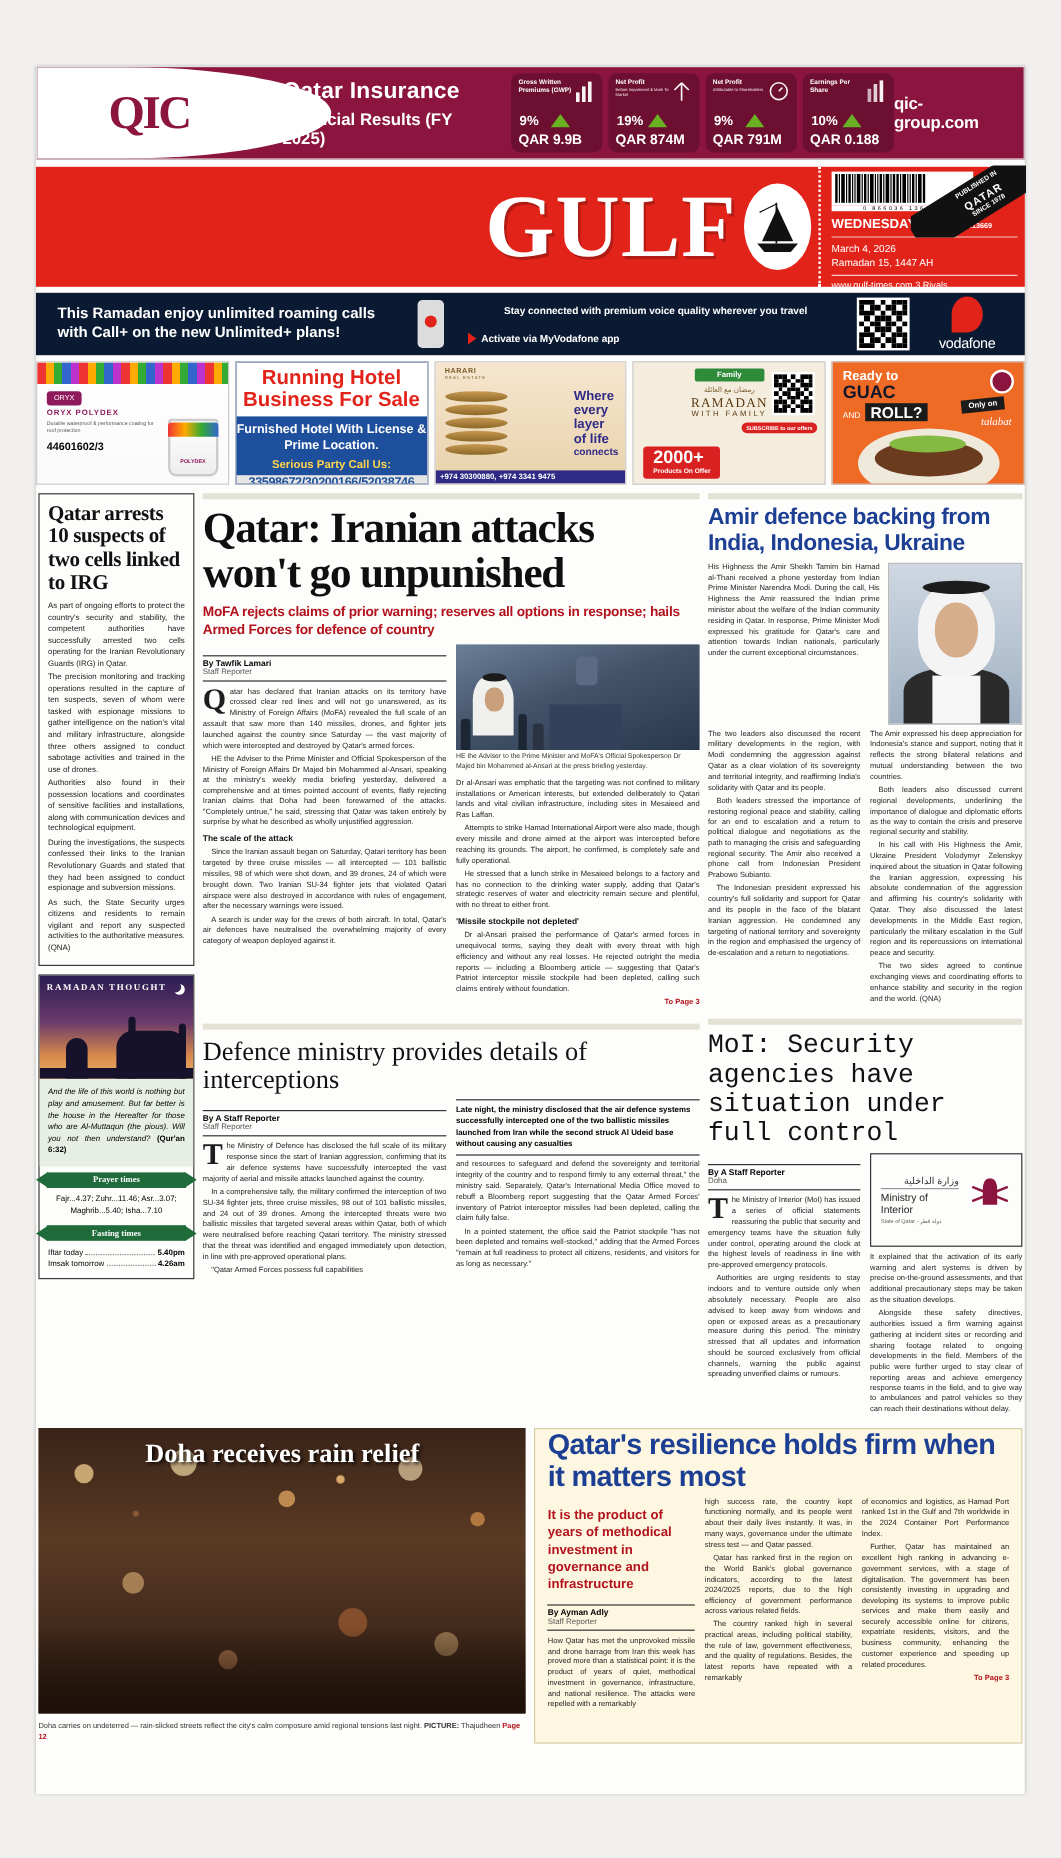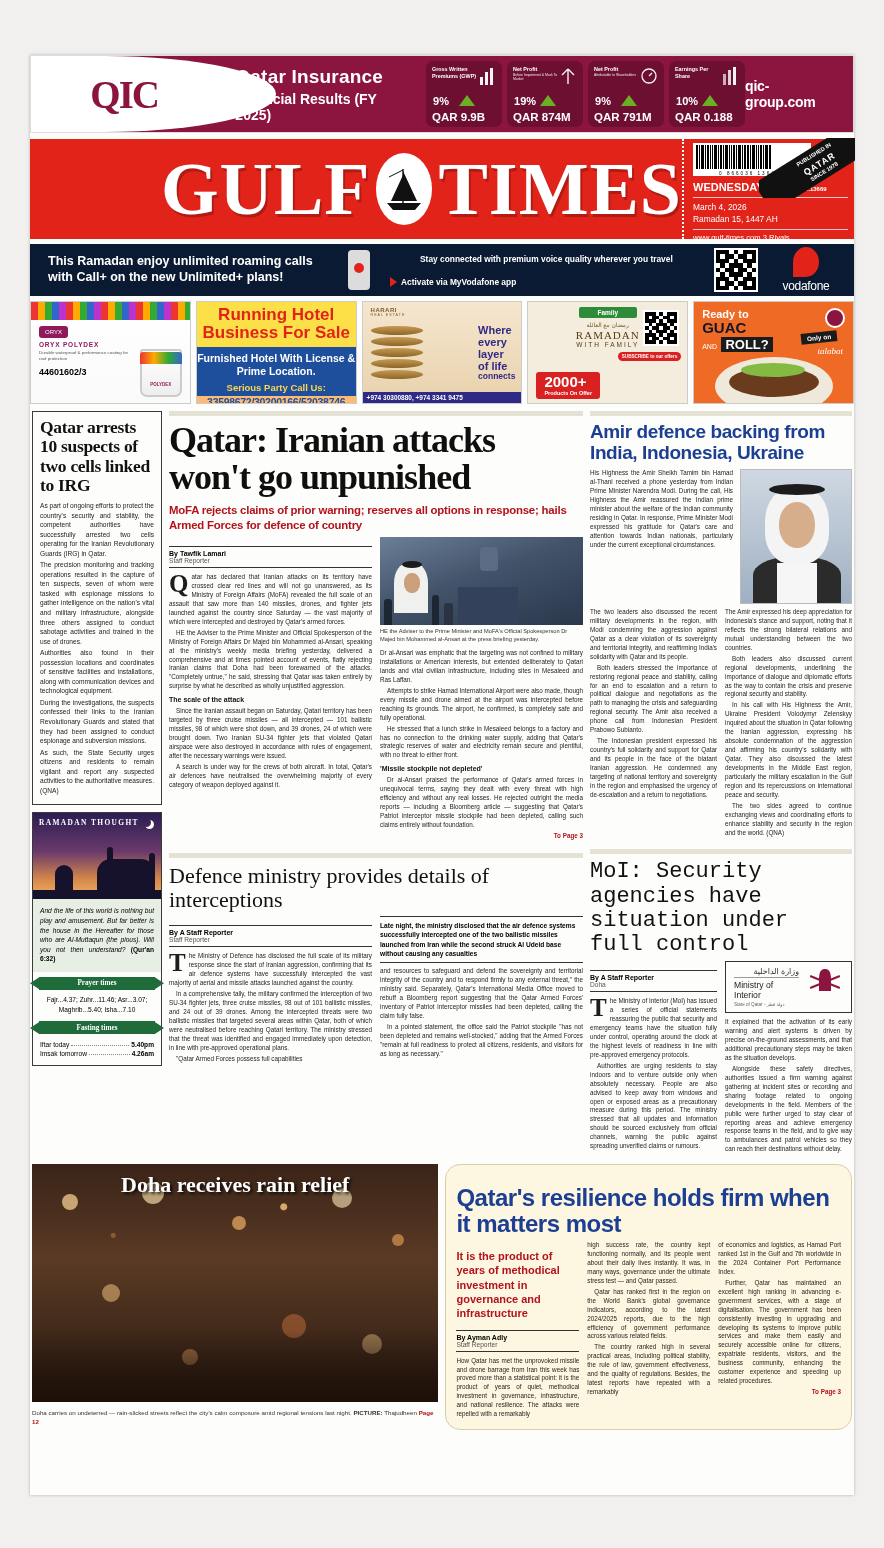--- a/index.html
+++ b/index.html
@@ -143,24 +143,24 @@
   .ad1 .topstrip { height: 18px; background: repeating-linear-gradient(90deg,#e33 0 7px,#fa0 7px 14px,#3a3 14px 21px,#36c 21px 28px,#b3c 28px 35px); }
   .ad1 .logo { margin: 6px 0 0 8px; background:#8e1a5c; color:#fff; font-size:6px; padding:3px 6px; display:inline-block; border-radius:3px;}
   .ad1 .oryx { font-size: 6.5px; color: #8e1a5c; font-weight: bold; margin: 3px 0 0 8px; letter-spacing: .8px;}
   .ad1 .desc { font-size: 4.4px; color: #555; margin: 2px 0 0 8px; width: 90px; line-height:1.3;}
   .ad1 .phone { font-size: 9px; font-weight: bold; margin: 6px 0 0 8px; }
   .ad1 .bucket { position: absolute; right: 8px; bottom: 6px; width: 42px; height: 48px;
                  background: linear-gradient(#fff,#eee); border: 2px solid #ccc; border-radius: 3px 3px 7px 7px;}
   .ad1 .bucket .lbl { position:absolute; bottom:8px; left:0; right:0; text-align:center; font-size:4.5px; color:#8e1a5c; font-weight:bold;}
   .ad1 .bucket .cap { position:absolute; top:-2px; left:-2px; right:-2px; height:12px; background:linear-gradient(90deg,#e33,#fa0,#3a3,#36c); border-radius:3px 3px 0 0;}
   .ad2 { background: #1d4f9c; color: #fff; text-align: center; }
-  .ad2 .hl { background: #fde047; color: #e2231a; font-size: 17px; font-weight: bold; line-height: 1.05; padding: 4px 2px 5px; }
+  .ad2 .hl { background: #ffffff; color: #e2231a; font-size: 17px; font-weight: bold; line-height: 1.05; padding: 4px 2px 5px; }
   .ad2 .l1 { font-size: 10.5px; font-weight: bold; margin-top: 5px; line-height:1.3; }
   .ad2 .l2 { font-size: 9.5px; font-weight: bold; color: #ffd34d; margin-top: 3px; }
-  .ad2 .l3 { font-size: 10.5px; font-weight: bold; background:#fdba74; color:#1d4f9c; margin-top: 3px; letter-spacing:-.3px;}
+  .ad2 .l3 { font-size: 10.5px; font-weight: bold; background:#e5e5e5; color:#1d4f9c; margin-top: 3px; letter-spacing:-.3px;}
   .ad3 { background: linear-gradient(180deg,#f6e6cf,#e8d2ac); }
   .ad3 .brand { font-size: 6px; font-weight: bold; color: #7a5c2a; padding: 5px 0 0 8px; letter-spacing: .5px;}
   .ad3 .brand .sub { font-size: 3.6px; font-weight: normal; letter-spacing: 1px;}
   .ad3 .txt { position: absolute; right: 6px; top: 22px; color: #2f2a86; font-size: 11px; font-weight: bold; line-height: 1.1; text-align: left;}
   .ad3 .conn { color:#2f2a86; font-size: 8.5px; }
   .ad3 .coins { position:absolute; left:8px; top:24px; width:52px; height:58px;}
   .ad3 .coins i { position:absolute; left:0; width:52px; height:9px; border-radius:50%; background:linear-gradient(#c79a52,#8c6727); }
   .ad3 .ph { position:absolute; left:0; right:0; bottom:0; background:#2f2a86; color:#fff; font-size:6.5px; font-weight:bold; padding:2px 4px;}
   .ad4 { background: #f4ecdd; }
   .ad4 .fam { margin:5px auto 0; background:#2e8b3a; color:#fff; font-size:6.5px; font-weight:bold; width:58px; text-align:center; padding:2px 0; border-radius:2px;}
@@ -240,21 +240,21 @@
 
   
   .amir-photo { width: 112px; height: 135px; background: linear-gradient(#cfd8e2,#9fb0c2); position: relative; border:1px solid #bbb;}
   .amir-photo .ghutra { position:absolute; left:24px; top:16px; width:64px; height:78px; background:#f4f4f4; border-radius:45% 45% 40% 40%;}
   .amir-photo .agal { position:absolute; left:28px; top:14px; width:56px; height:11px; background:#1c1c1c; border-radius:50%;}
   .amir-photo .face { position:absolute; left:38px; top:32px; width:36px; height:46px; background:#d6ae8c; border-radius:48%;}
   .amir-photo .bisht { position:absolute; left:12px; bottom:0; width:88px; height:46px; background:#2b2b2b; border-radius:40% 40% 0 0;}
   .amir-photo .thobe { position:absolute; left:36px; bottom:0; width:40px; height:40px; background:#f6f6f6;}
 
   
-  .moi { border: 1px solid #333; padding: 5px 8px; display: flex; align-items: center; gap: 8px; }
+  .moi { border: 1px solid #333; padding: 18px 8px; display: flex; align-items: center; gap: 8px; }
   .moi-txt { flex: 1; }
   .moi-ar { font-size: 8px; color: #333; text-align: right; border-bottom:1px solid #999; padding-bottom:1px;}
   .moi-en { font-size: 8.6px; color: #222; margin-top: 2px; }
   .moi-sub { font-size: 4.6px; color: #666; margin-top: 2px; }
   .moi-emblem { width: 36px; height: 40px; position: relative; }
   .moi-emblem .sw1, .moi-emblem .sw2 { position:absolute; top:14px; left:2px; width:32px; height:2px; background:#8c1540;}
   .moi-emblem .sw1 { transform: rotate(22deg); } .moi-emblem .sw2 { transform: rotate(-22deg); }
   .moi-emblem .palm { position:absolute; left:12px; top:2px; width:12px; height:22px; background:#8c1540; border-radius:40% 40% 0 0;}
 
   
@@ -277,21 +277,21 @@
     content:""; position:absolute; top:0; bottom:0; width:10px; background:#1f6b3a;
   }
   .ribbon::before { left:-9px; clip-path: polygon(100% 0,100% 100%,0 50%); }
   .ribbon::after  { right:-9px; clip-path: polygon(0 0,0 100%,100% 50%); }
   .times { font-size: 6.6px; text-align: center; line-height: 1.5; padding: 4px 5px 6px; }
   .times-row { font-size: 6.6px; display:flex; justify-content:space-between; padding: 1px 7px; }
 
   
   .bottom { display: flex; gap: 7px; margin-top: 8px; padding: 0 2px; }
   .bl { width: 408px; }
-  .br { width: 408px; background: #fdf6e0; border: 1px solid #d8cfa8; border-radius: 15px; padding: 20px 10px 8px; }
+  .br { width: 408px; background: #fdf6e0; border: 1px solid #d8cfa8; border-radius: 0; padding: 1px 10px 8px; }
   .rain-photo {
     height: 238px; position: relative; overflow: hidden;
     background: radial-gradient(circle at 20% 30%, #8a5a32 0 2px, transparent 3px),
                 radial-gradient(circle at 62% 18%, #d8a86a 0 3px, transparent 4px),
                 linear-gradient(#3a2418, #5a3a24 40%, #2b1a12);
   }
   .rain-photo .ttl {
     position: absolute; left: 50%; top: 8px; transform: translateX(-50%);
     color: #fff; font-family: "Liberation Serif", serif; font-weight: bold;
     font-size: 22px; text-shadow: 2px 2px 3px rgba(0,0,0,.8); white-space: nowrap;
@@ -375,21 +375,20 @@
         <span>GULF</span>
         <span class="dhow">
           <svg width="42" height="52" viewBox="0 0 42 52">
             <path d="M4 40 L38 40 L32 47 L10 47 Z" fill="#111"></path>
             <path d="M20 6 L20 40" stroke="#111" stroke-width="1.4"></path>
             <path d="M20 8 L34 38 L20 38 Z" fill="#111"></path>
             <path d="M20 12 L8 38 L20 38 Z" fill="#111"></path>
             <path d="M6 14 L20 7" stroke="#111" stroke-width="1"></path>
           </svg>
         </span>
-        <span>TIMES</span>
       </div>
     </div>
     <div class="mast-right">
       <div class="barcode">
         <i style="width:2px"></i>
             <i style="width:1px"></i>
             <i style="width:3px"></i>
             <i style="width:1px"></i>
         <i style="width:2px"></i>
             <i style="width:1px"></i>

